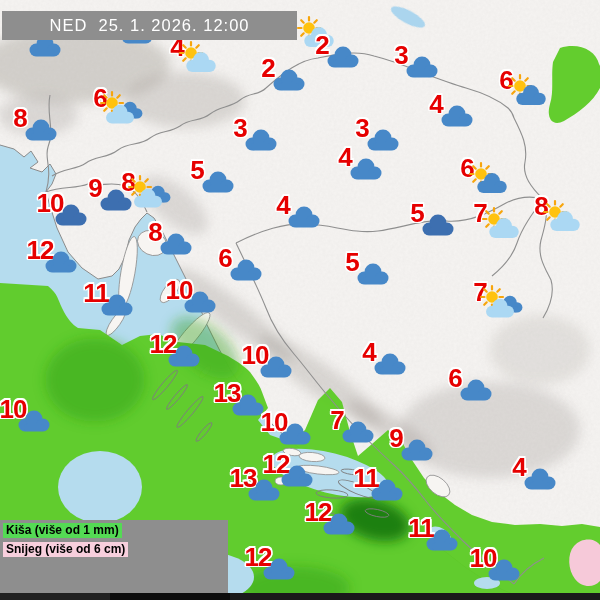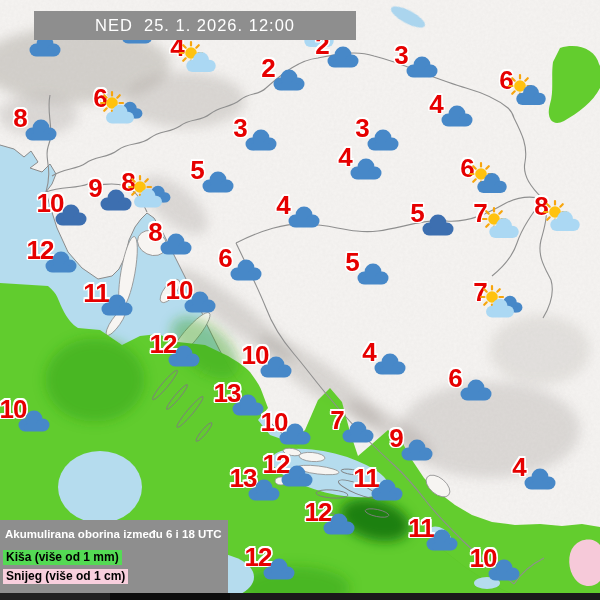--- a/index.html
+++ b/index.html
@@ -7,22 +7,22 @@
           font-family:"Liberation Sans",sans-serif;}
   #map-svg{position:absolute;left:0;top:0;z-index:0;}
   #deco-layer,#stations-layer{position:absolute;left:0;top:0;width:600px;height:600px;z-index:2;pointer-events:none;}
   #deco-layer{z-index:1;}
   .station{position:absolute;}
   .temp{position:absolute;transform:translate(-50%,-50%);font-weight:bold;font-size:26px;letter-spacing:-1px;
         color:#e60000;white-space:nowrap;
         text-shadow:1.6px 0 0 #fff,-1.6px 0 0 #fff,0 1.6px 0 #fff,0 -1.6px 0 #fff,
                     1.2px 1.2px 0 #fff,-1.2px 1.2px 0 #fff,1.2px -1.2px 0 #fff,-1.2px -1.2px 0 #fff;}
   .wicon{position:absolute;transform:translate(-50%,-50%);}
-  #header-bar{position:absolute;left:2px;top:11px;width:322px;height:29px;background:#8e8e8e;z-index:3;
-              display:flex;align-items:center;justify-content:center;margin-left:32px;}
+  #header-bar{position:absolute;left:2px;top:11px;width:295px;height:29px;background:#8e8e8e;z-index:3;
+              display:flex;align-items:center;justify-content:center;}
   #header-bar span{color:#fff;font-size:16.5px;letter-spacing:1px;white-space:pre;}
   #logo{position:absolute;right:3px;top:2px;width:56px;height:46px;z-index:3;text-align:center;}
   #logo .logo-text{display:block;color:#2a4faf;font-weight:bold;font-size:13.5px;letter-spacing:.5px;margin-top:-2px;}
   #legend{position:absolute;left:0;top:520px;width:228px;height:73px;background:#8e8e8e;z-index:3;
           padding:0;box-sizing:border-box;}
   #legend .legend-title{display:block;color:#fff;font-weight:bold;font-size:11.5px;margin:8px 0 7px 5px;white-space:nowrap;}
   #legend .legend-line{display:block;margin:0 0 1px 3px;}
   #legend .legend-chip{display:inline-block;color:#000;font-weight:bold;font-size:12px;padding:0 3px;line-height:14.5px;white-space:nowrap;}
   #bottom-bar{position:absolute;left:0;top:593px;width:600px;height:7px;z-index:4;
               background:linear-gradient(90deg,#202020 0 110px,#0d0d0d 110px 230px,#1a1a1a 230px 100%);}
@@ -796,23 +796,22 @@
         </svg>
       </div>
     </div>
 
   <div id="header-bar">
     <span>NED  25. 1. 2026. 12:00</span>
   </div>
 
 
   <div id="legend">
-    <span class="legend-title">Akumulirana oborina između 6 i 18 UTC</span>
     <span class="legend-line">
       <span class="legend-chip" style="background: rgb(84, 218, 84);">Kiša (više od 1 mm)</span>
     </span>
     <span class="legend-line">
-      <span class="legend-chip" style="background: rgb(248, 207, 221);">Snijeg (više od 1 cm)</span>
+      <span class="legend-chip" style="background: rgb(248, 207, 221);">Snijeg (više od 6 cm)</span>
     </span>
   </div>
 
   <div id="bottom-bar"></div>
 </div>
 
 </body></html>

